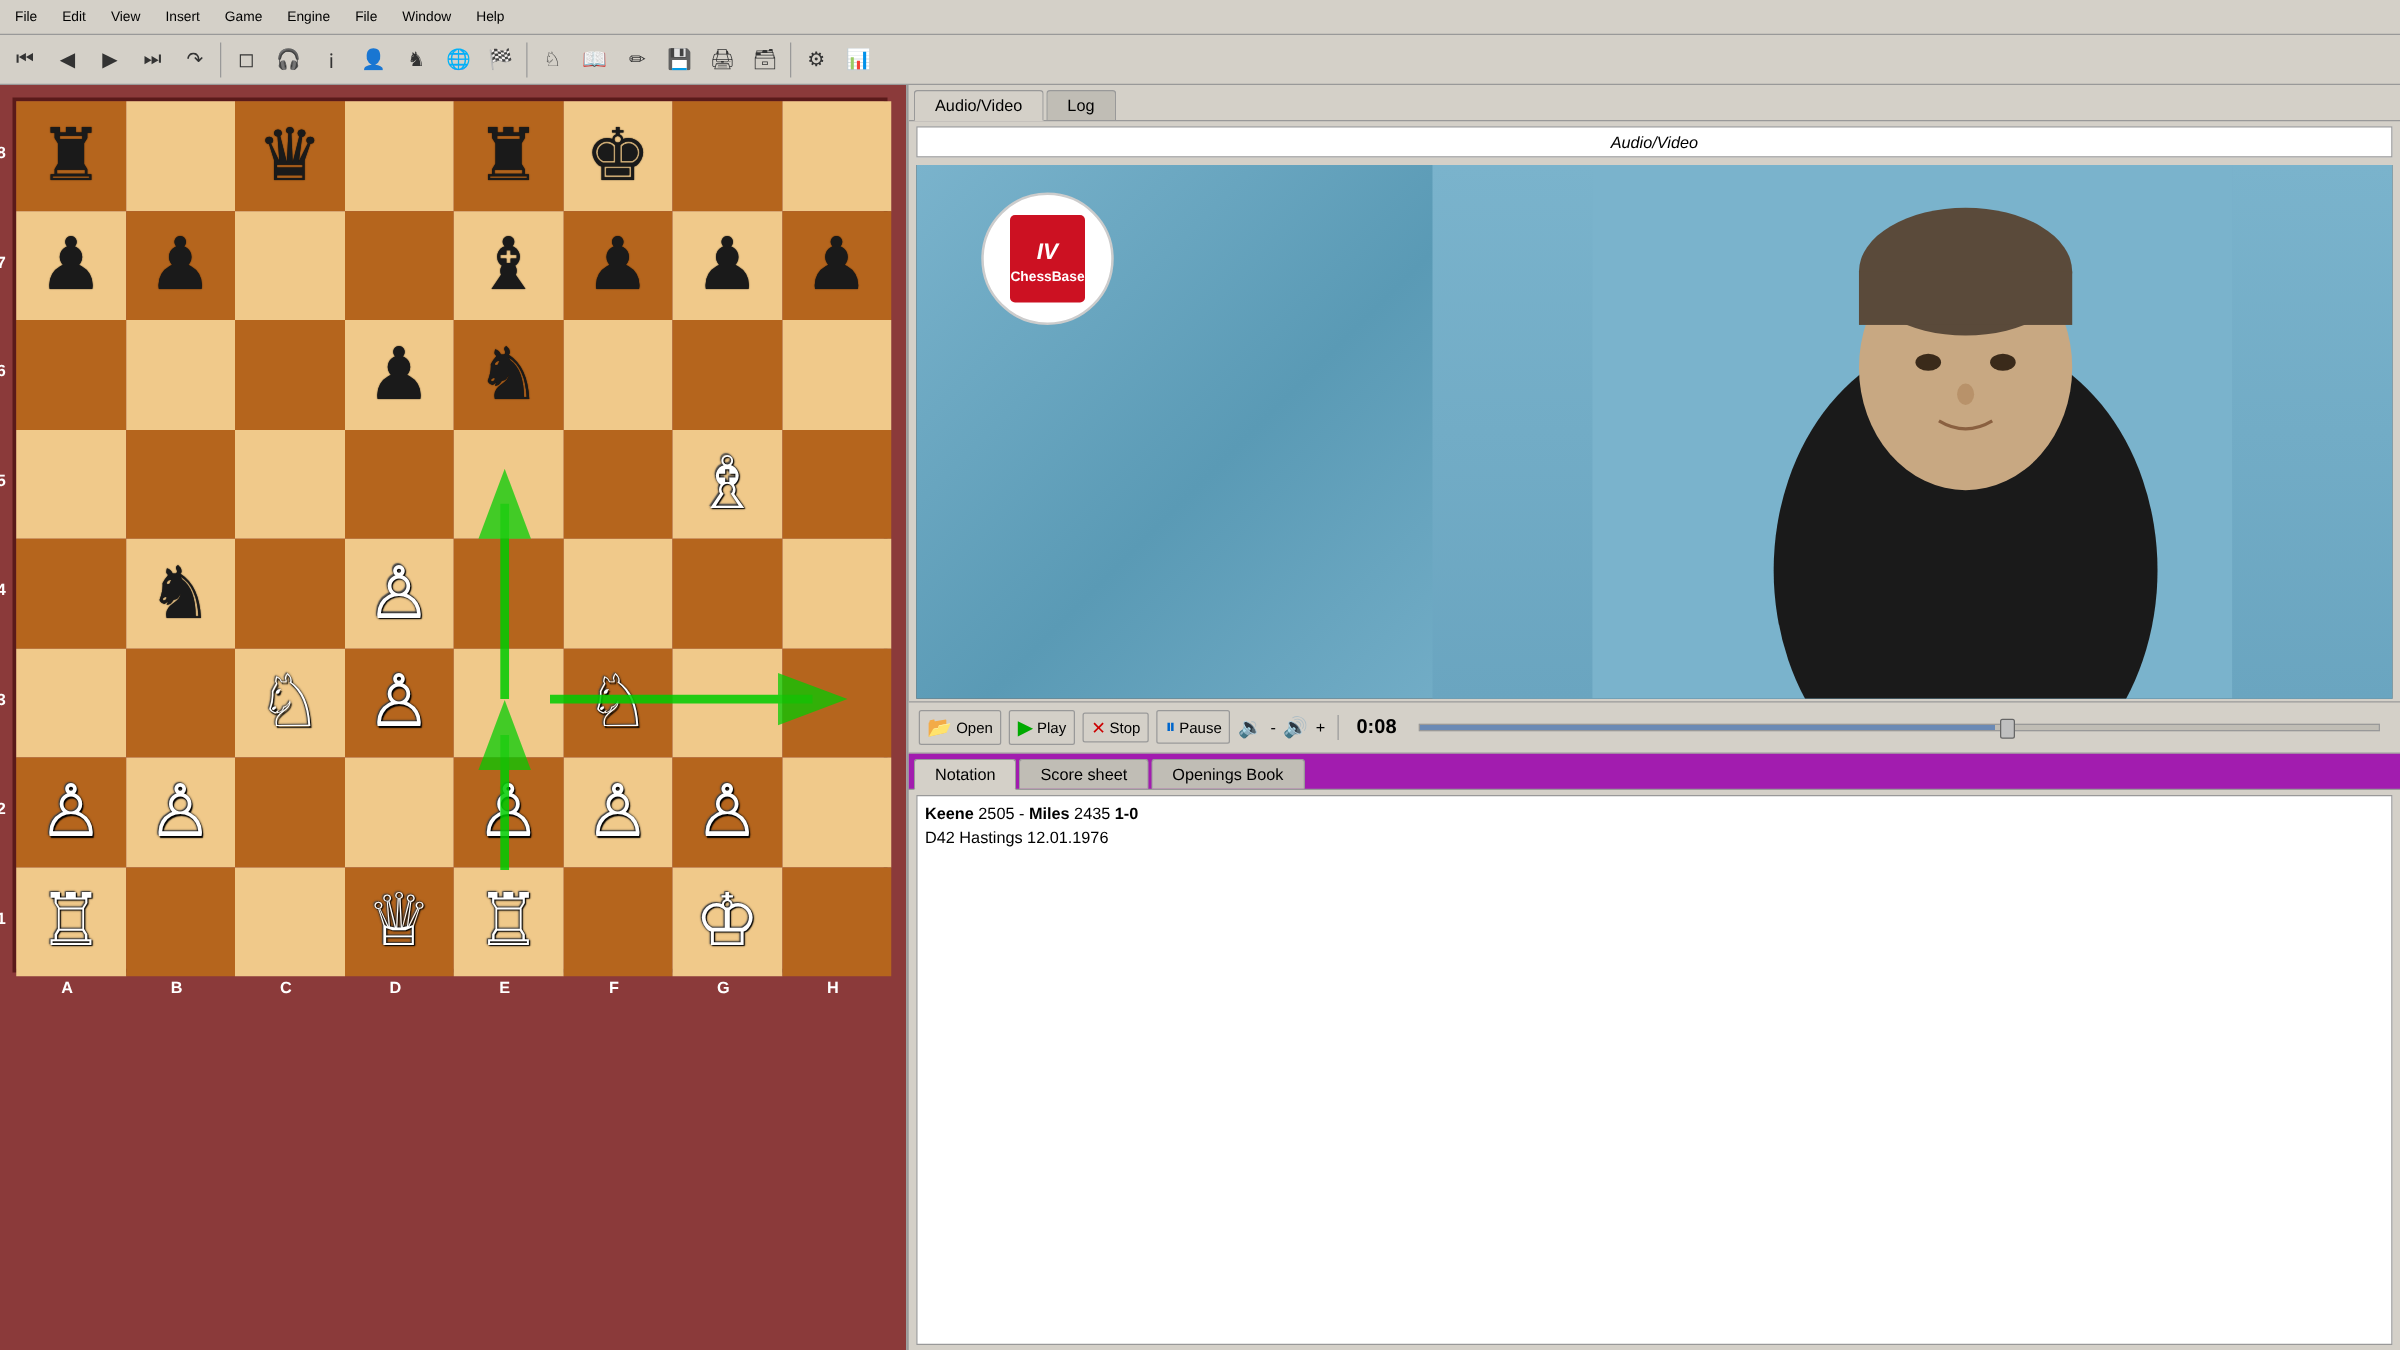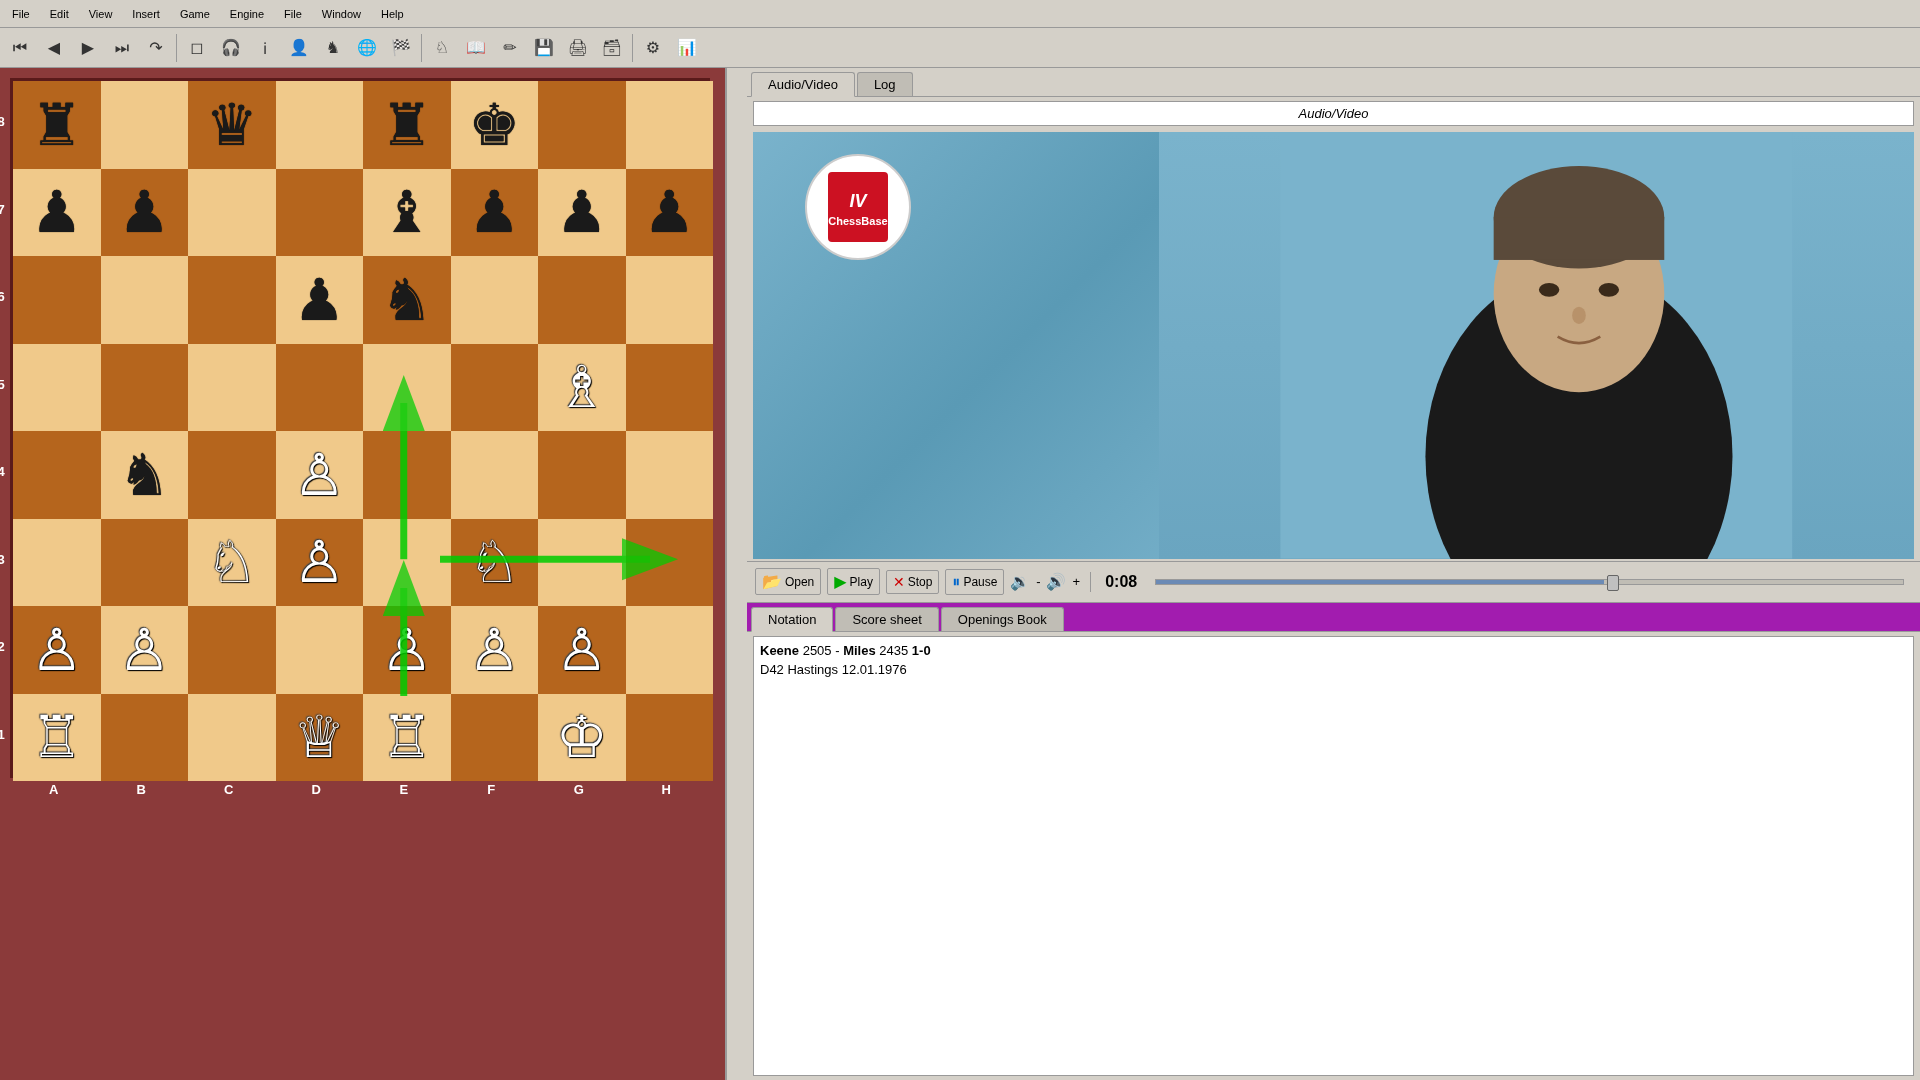--- a/index.html
+++ b/index.html
@@ -143,21 +143,20 @@
       pointer-events: none;
     }
 
     
     #right-panel {
       flex: 1;
       background: #d4d0c8;
       display: flex;
       flex-direction: column;
       border-left: 2px solid #999;
-      padding-left: 20px;
     }
 
     
     #tab-bar-top {
       background: #d4d0c8;
       border-bottom: 1px solid #999;
       display: flex;
       padding: 4px 4px 0;
       gap: 2px;
     }

